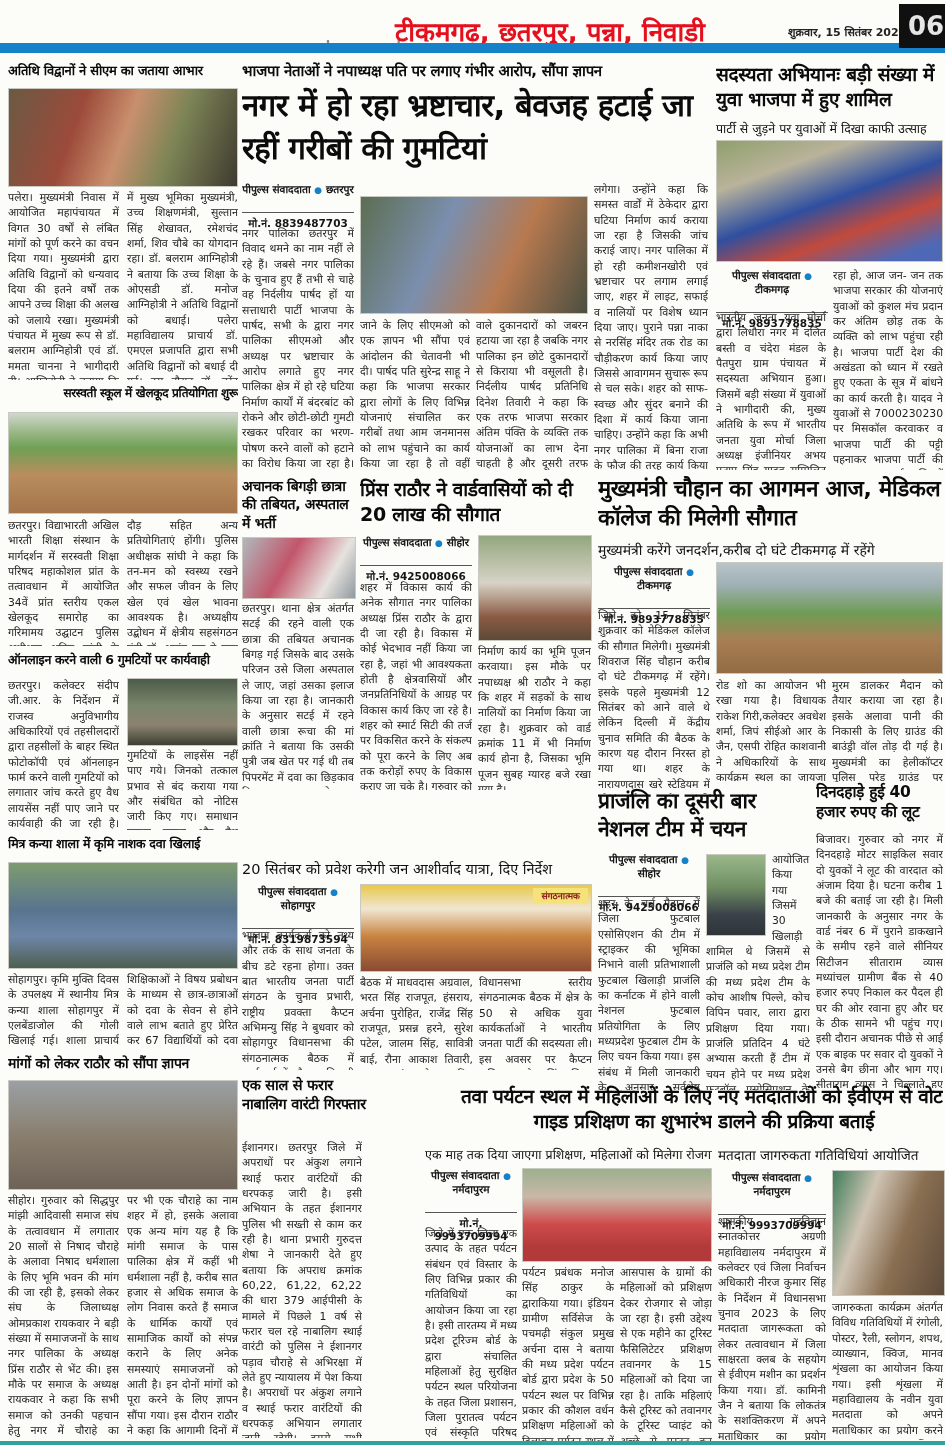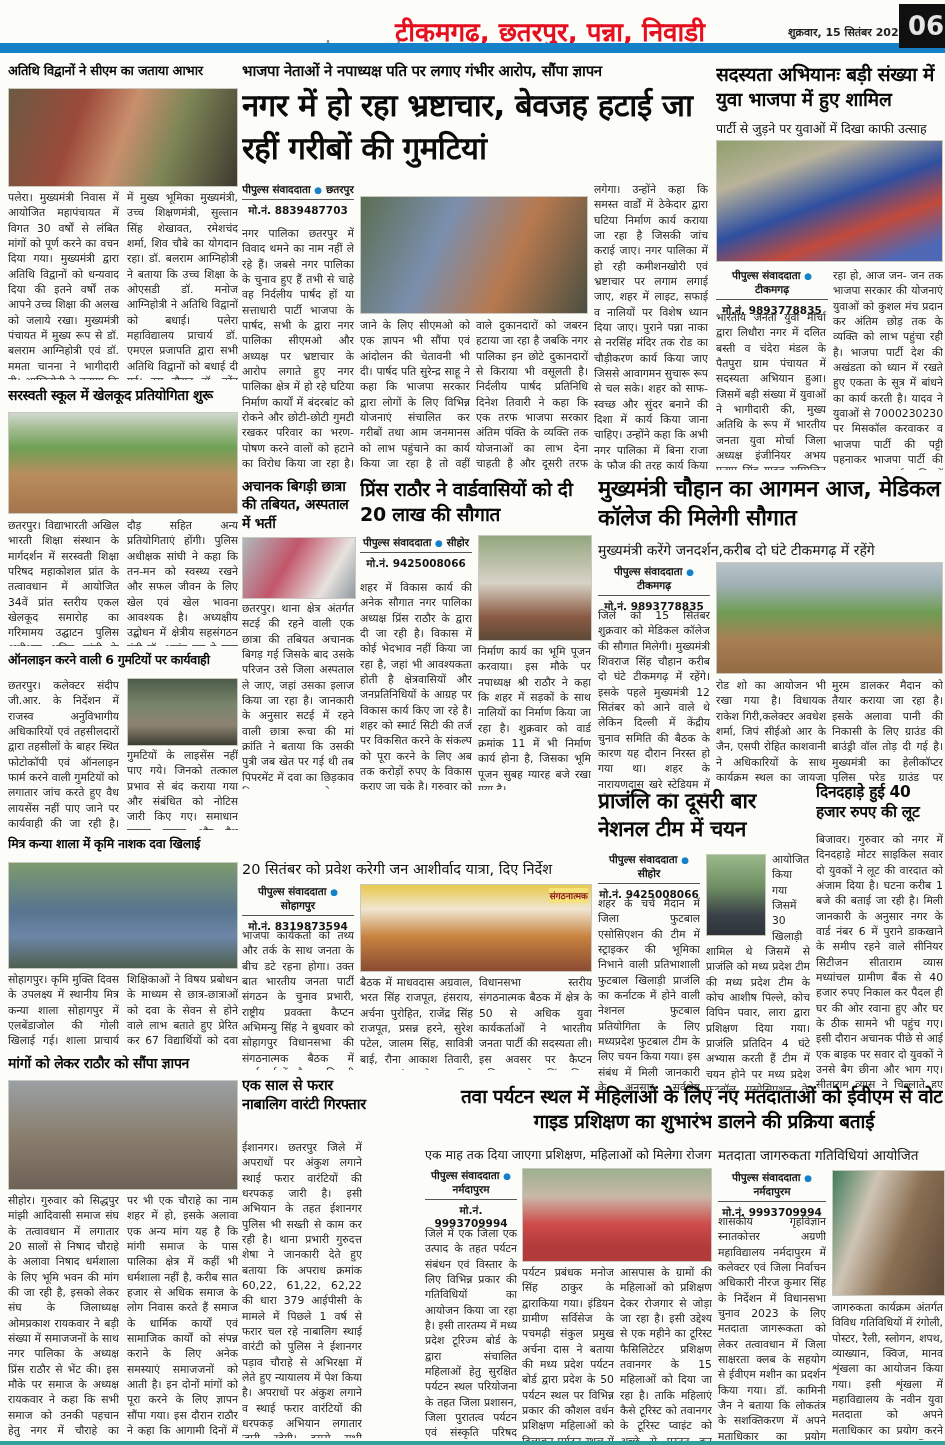--- a/index.html
+++ b/index.html
@@ -4,21 +4,21 @@
 <style>
   html,body{margin:0;padding:0;background:#e8e8e4;}
   #page{position:relative;width:945px;height:1445px;background:#fcfcf9;overflow:hidden;
         font-family:"DejaVu Sans","Liberation Sans",sans-serif;color:#161616;}
   .h{position:absolute;margin:0;font-weight:700;color:#0b0b0b;letter-spacing:-0.3px;line-height:1.32;}
   .nw{white-space:nowrap;overflow:hidden;}
   .t{position:absolute;font-size:10.8px;line-height:1.42;text-align:justify;overflow:hidden;color:#1c1c1c;}
   .p{position:absolute;border:1px solid #c9c9c2;}
   .sub{position:absolute;margin:0;font-weight:400;color:#111;}
   .bl{position:absolute;text-align:center;}
-  .bl .by{font-size:10.5px;font-weight:700;border-bottom:1.5px solid #555;padding-bottom:3px;}
+  .bl .by{font-size:10.5px;font-weight:700;border-bottom:1.5px solid #555;padding-bottom:16px;}
   .bl .dot{color:#1581c9;font-size:9px;}
   .bl .ph{font-size:10.5px;font-weight:700;margin-top:3px;}
   
   .logo{position:absolute;left:8px;top:10px;font-size:29px;font-weight:700;color:#090909;letter-spacing:-1px;}
   .pin{display:inline-block;width:11px;height:11px;background:#f7941d;border-radius:50% 50% 50% 0;
        transform:rotate(-45deg);margin:0 4px 2px 4px;box-shadow:inset 0 0 0 2.5px #f7941d, inset 0 0 0 4px #fff;}
   .site{position:absolute;left:246px;top:38px;font-size:13px;color:#8e8e8e;letter-spacing:0.4px;font-weight:bold;}
   .region{position:absolute;left:330px;top:13px;width:440px;text-align:center;font-size:26px;font-weight:700;color:#e50f1e;}
   .date{position:absolute;left:788px;top:24px;font-size:11px;font-weight:700;color:#222;}
   .bluebar{position:absolute;left:0;top:43px;width:945px;height:10px;background:#1581c9;}
@@ -33,40 +33,40 @@
   .ph-mitr{background:linear-gradient(180deg,#7e9b6f 0%,#58748e 45%,#6d86a8 70%,#4e5f50 100%);}
   .ph-maango{background:linear-gradient(180deg,#9aa0a4,#8a7f6e 50%,#6e6257 100%);}
   .ph-main{background:linear-gradient(115deg,#5c6e52,#7b8fae 35%,#b7794f 65%,#4b4f41);}
   .ph-achanak{background:linear-gradient(120deg,#b0b9bd,#c2566a 40%,#e7e2de 75%,#8f9aa0);}
   .ph-prince{background:linear-gradient(180deg,#93a77f,#d8d3c6 45%,#8a5a43 78%,#5d4a38);}
   .ph-cm{background:linear-gradient(180deg,#b9c4c9 0%,#9fb0b5 20%,#6f9c55 45%,#a87f54 70%,#936b44 100%);}
   .ph-pranjali{background:linear-gradient(180deg,#9ab88a,#6f8f63 40%,#3a4148 75%,#2e343a);}
   .ph-semri{background:linear-gradient(180deg,#e8c84a 0%,#f0e6d2 28%,#c8833f 60%,#8a4b33 100%);}
   .ph-tava{background:linear-gradient(180deg,#9db08e 0%,#c9b8a8 30%,#cf4b4b 60%,#b23a3a 85%);}
   .ph-evm{background:linear-gradient(110deg,#3f7d5a 0%,#cfc4b4 30%,#8a6f52 60%,#5d4a3a 100%);}
-  .banner{position:absolute;right:3px;top:3px;background:#f6e27a;color:#8a1a1a;font-size:9px;font-weight:700;padding:1px 0;}
+  .banner{position:absolute;right:3px;top:3px;background:#f6e27a;color:#8a1a1a;font-size:9px;font-weight:700;padding:1px 8px;}
   .pfloat{float:left;width:58px;height:80px;margin:2px 6px 2px 0;border:1px solid #c9c9c2;}
 </style>
 </head>
 <body>
 
 <div id="page">
 
   <div class="site">www.peoplessamachar.in</div>
   <div class="region">टीकमगढ़, छतरपुर, पन्ना, निवाड़ी</div>
   <div class="date">शुक्रवार, 15 सितंबर 2023</div>
   <div class="bluebar"></div>
   <div class="pagebox">06</div>
 
   <h2 class="h nw" style="left:8px;top:62px;width:230px;font-size:13px;">अतिथि विद्वानों ने सीएम का जताया आभार</h2>
   <div class="p ph-atithi" style="left:8px;top:88px;width:228px;height:97px;"></div>
   <div class="t" style="left:8px;top:190px;width:111px;height:190px;">पलेरा। मुख्यमंत्री निवास में आयोजित महापंचायत में विगत 30 वर्षों से लंबित मांगों को पूर्ण करने का वचन दिया गया। मुख्यमंत्री द्वारा अतिथि विद्वानों को धन्यवाद दिया की इतने वर्षों तक आपने उच्च शिक्षा की अलख को जलाये रखा। मुख्यमंत्री पंचायत में मुख्य रूप से डॉ. बलराम आग्निहोत्री एवं डॉ. ममता चानना ने भागीदारी दी। आग्निहोत्री ने बताया कि अतिथि विद्वान महासंघ के अध्यक्ष डॉ. देवराज लिट्टे, डॉ. दुर्गेश लखलगारिया, डॉ. अविनाश मिश्रा व संघ के अन्य कर्मठ लोगों की मेहनत रंग लायी। इस सौगात दिलाने</div>
   <div class="t" style="left:127px;top:190px;width:111px;height:190px;">में मुख्य भूमिका मुख्यमंत्री, उच्च शिक्षणमंत्री, सुल्तान सिंह शेखावत, रमेशचंद शर्मा, शिव चौबे का योगदान रहा। डॉ. बलराम आग्निहोत्री ने बताया कि उच्च शिक्षा के ओएसडी डॉ. मनोज आग्निहोत्री ने अतिथि विद्वानों को बधाई। पलेरा महाविद्यालय प्राचार्य डॉ. एमएल प्रजापति द्वारा सभी अतिथि विद्वानों को बधाई दी गई। इस दौरान डॉ. नरेंद्र तिवारी, डॉ.सुरजन सिंह यादव, डॉ. प्रमोद रिछारिया, डॉ. डॉली तलरेजा, डॉ. ममता कुशवाहा, कृष्णगोपाल चौरासिया, डॉ. बृजेश पाण्डेय अतिथि विद्वानों ने मुख्यमंत्री का आभार जताया है।</div>
 
-  <h2 class="h nw" style="left:8px;top:386px;width:230px;font-size:14px;">सरस्वती स्कूल में खेलकूद प्रतियोगिता शुरू</h2>
+  <h2 class="h nw" style="left:8px;top:386px;width:230px;font-size:12px;text-align:right;">सरस्वती स्कूल में खेलकूद प्रतियोगिता शुरू</h2>
   <div class="p ph-saraswati" style="left:8px;top:412px;width:228px;height:100px;"></div>
   <div class="t" style="left:8px;top:518px;width:111px;height:128px;">छतरपुर। विद्याभारती अखिल भारती शिक्षा संस्थान के मार्गदर्शन में सरस्वती शिक्षा परिषद महाकोशल प्रांत के तत्वावधान में आयोजित 34वें प्रांत स्तरीय एकल खेलकूद समारोह का गरिमामय उद्घाटन पुलिस अधीक्षक अमित सांघी के मुख्यातिथ्य में हुआ। यह प्रतियोगिता 16 सितम्बर तक आयोजित की जाएगी जिसमें 100 मीटर से लेकर 3000 मीटर तक</div>
   <div class="t" style="left:127px;top:518px;width:111px;height:128px;">दौड़ सहित अन्य प्रतियोगिताएं होंगी। पुलिस अधीक्षक सांघी ने कहा कि तन-मन को स्वस्थ्य रखने और सफल जीवन के लिए खेल एवं खेल भावना आवश्यक है। अध्यक्षीय उद्बोधन में क्षेत्रीय सहसंगठन मंत्री डॉ. आनंद राव ने कहा अनुशासन से प्रगति पथ प्रशस्त होता है। खेल अनुशासन सिखाने में सहायक है। खेल के बिना शिक्षा अपूर्ण है।</div>
 
   <h2 class="h nw" style="left:8px;top:652px;width:230px;font-size:12.5px;">ऑनलाइन करने वाली 6 गुमटियों पर कार्यवाही</h2>
   <div class="t" style="left:8px;top:678px;width:111px;height:152px;">छतरपुर। कलेक्टर संदीप जी.आर. के निर्देशन में राजस्व अनुविभागीय अधिकारियों एवं तहसीलदारों द्वारा तहसीलों के बाहर स्थित फोटोकॉपी एवं ऑनलाइन फार्म करने वाली गुमटियों को लगातार जांच करते हुए वैध लायसेंस नहीं पाए जाने पर कार्यवाही की जा रही है। साथ ही दस्तावेज लेखकों के लायसेंस की नवीनीकरण की जांच भी हो रही है। इसी क्रम में बुधवार को तहसीलदार द्वारा बक्स्वाहा तहसील के बाहर रखी लगभग 15 गुमटियों की जांच की गई। जिसमें 6</div>
   <div class="p ph-online" style="left:127px;top:678px;width:109px;height:66px;"></div>
   <div class="t" style="left:127px;top:748px;width:111px;height:82px;">गुमटियों के लाइसेंस नहीं पाए गये। जिनको तत्काल प्रभाव से बंद कराया गया और संबंधित को नोटिस जारी किए गए। समाधान कारक जवाब और वैध दस्तावेज उपलब्ध नहीं कराने पर गुमटियों को हटाया जाएगा।</div>
 
   <h2 class="h nw" style="left:8px;top:836px;width:230px;font-size:12.5px;">मित्र कन्या शाला में कृमि नाशक दवा खिलाई</h2>

